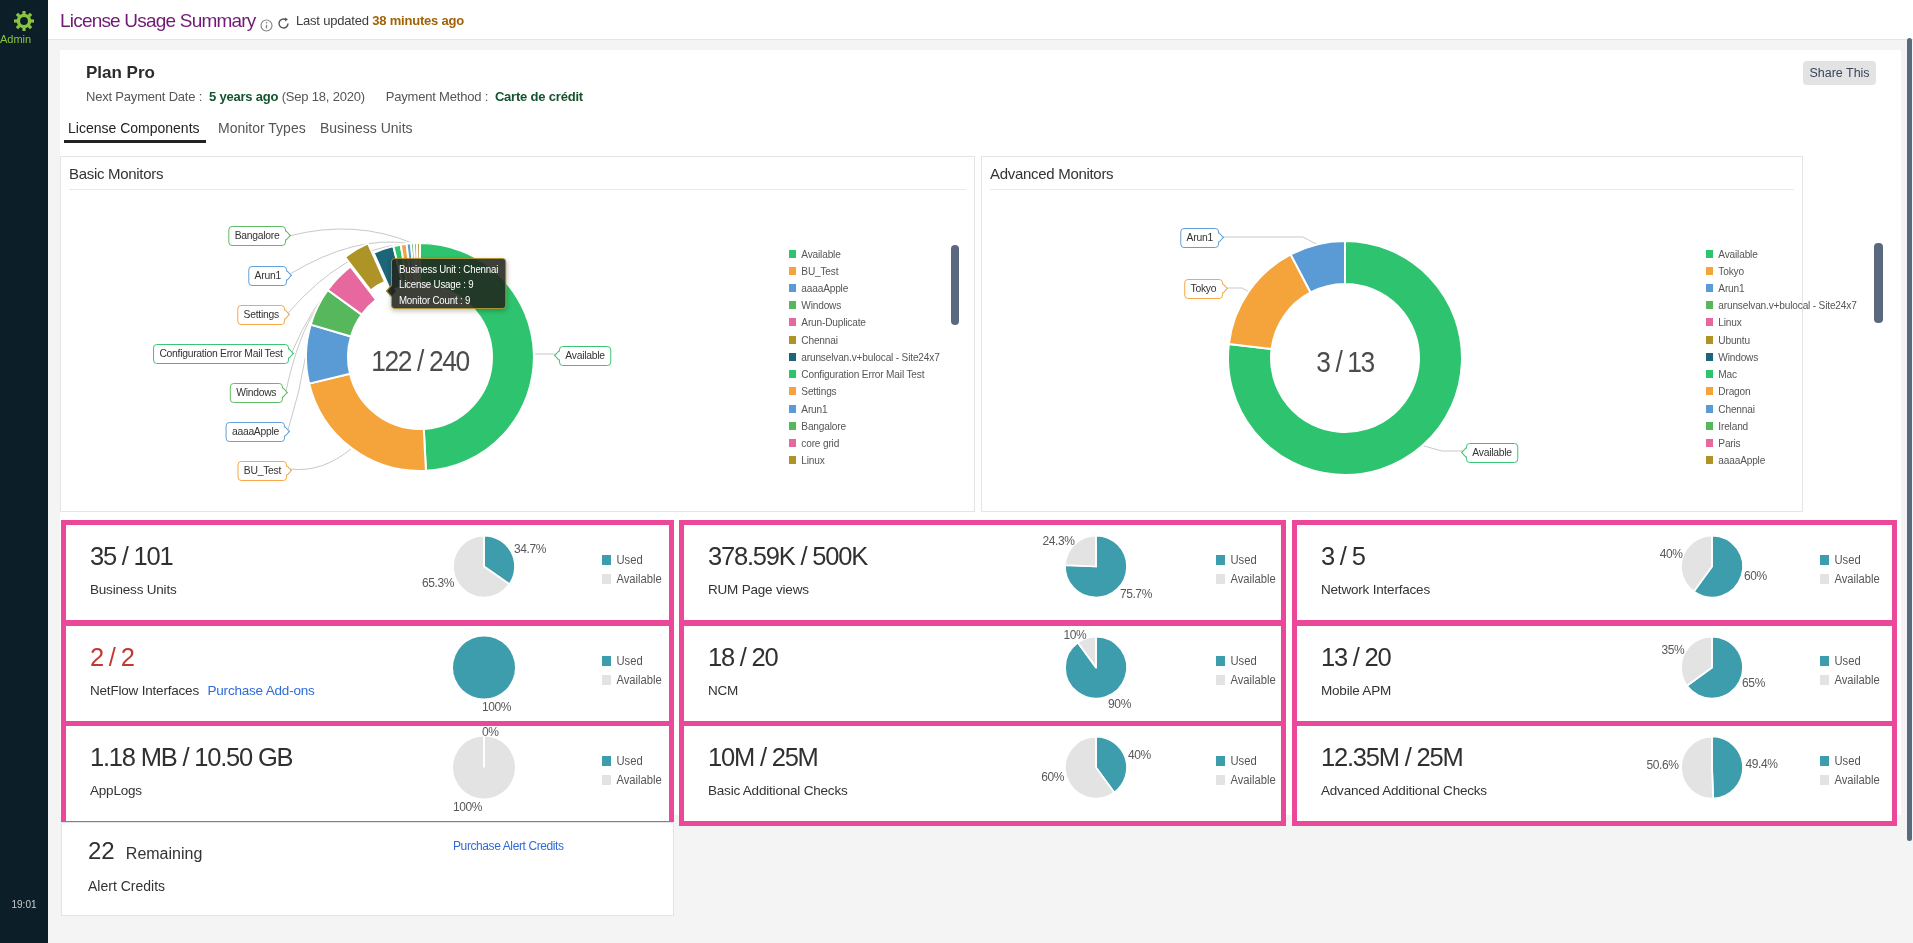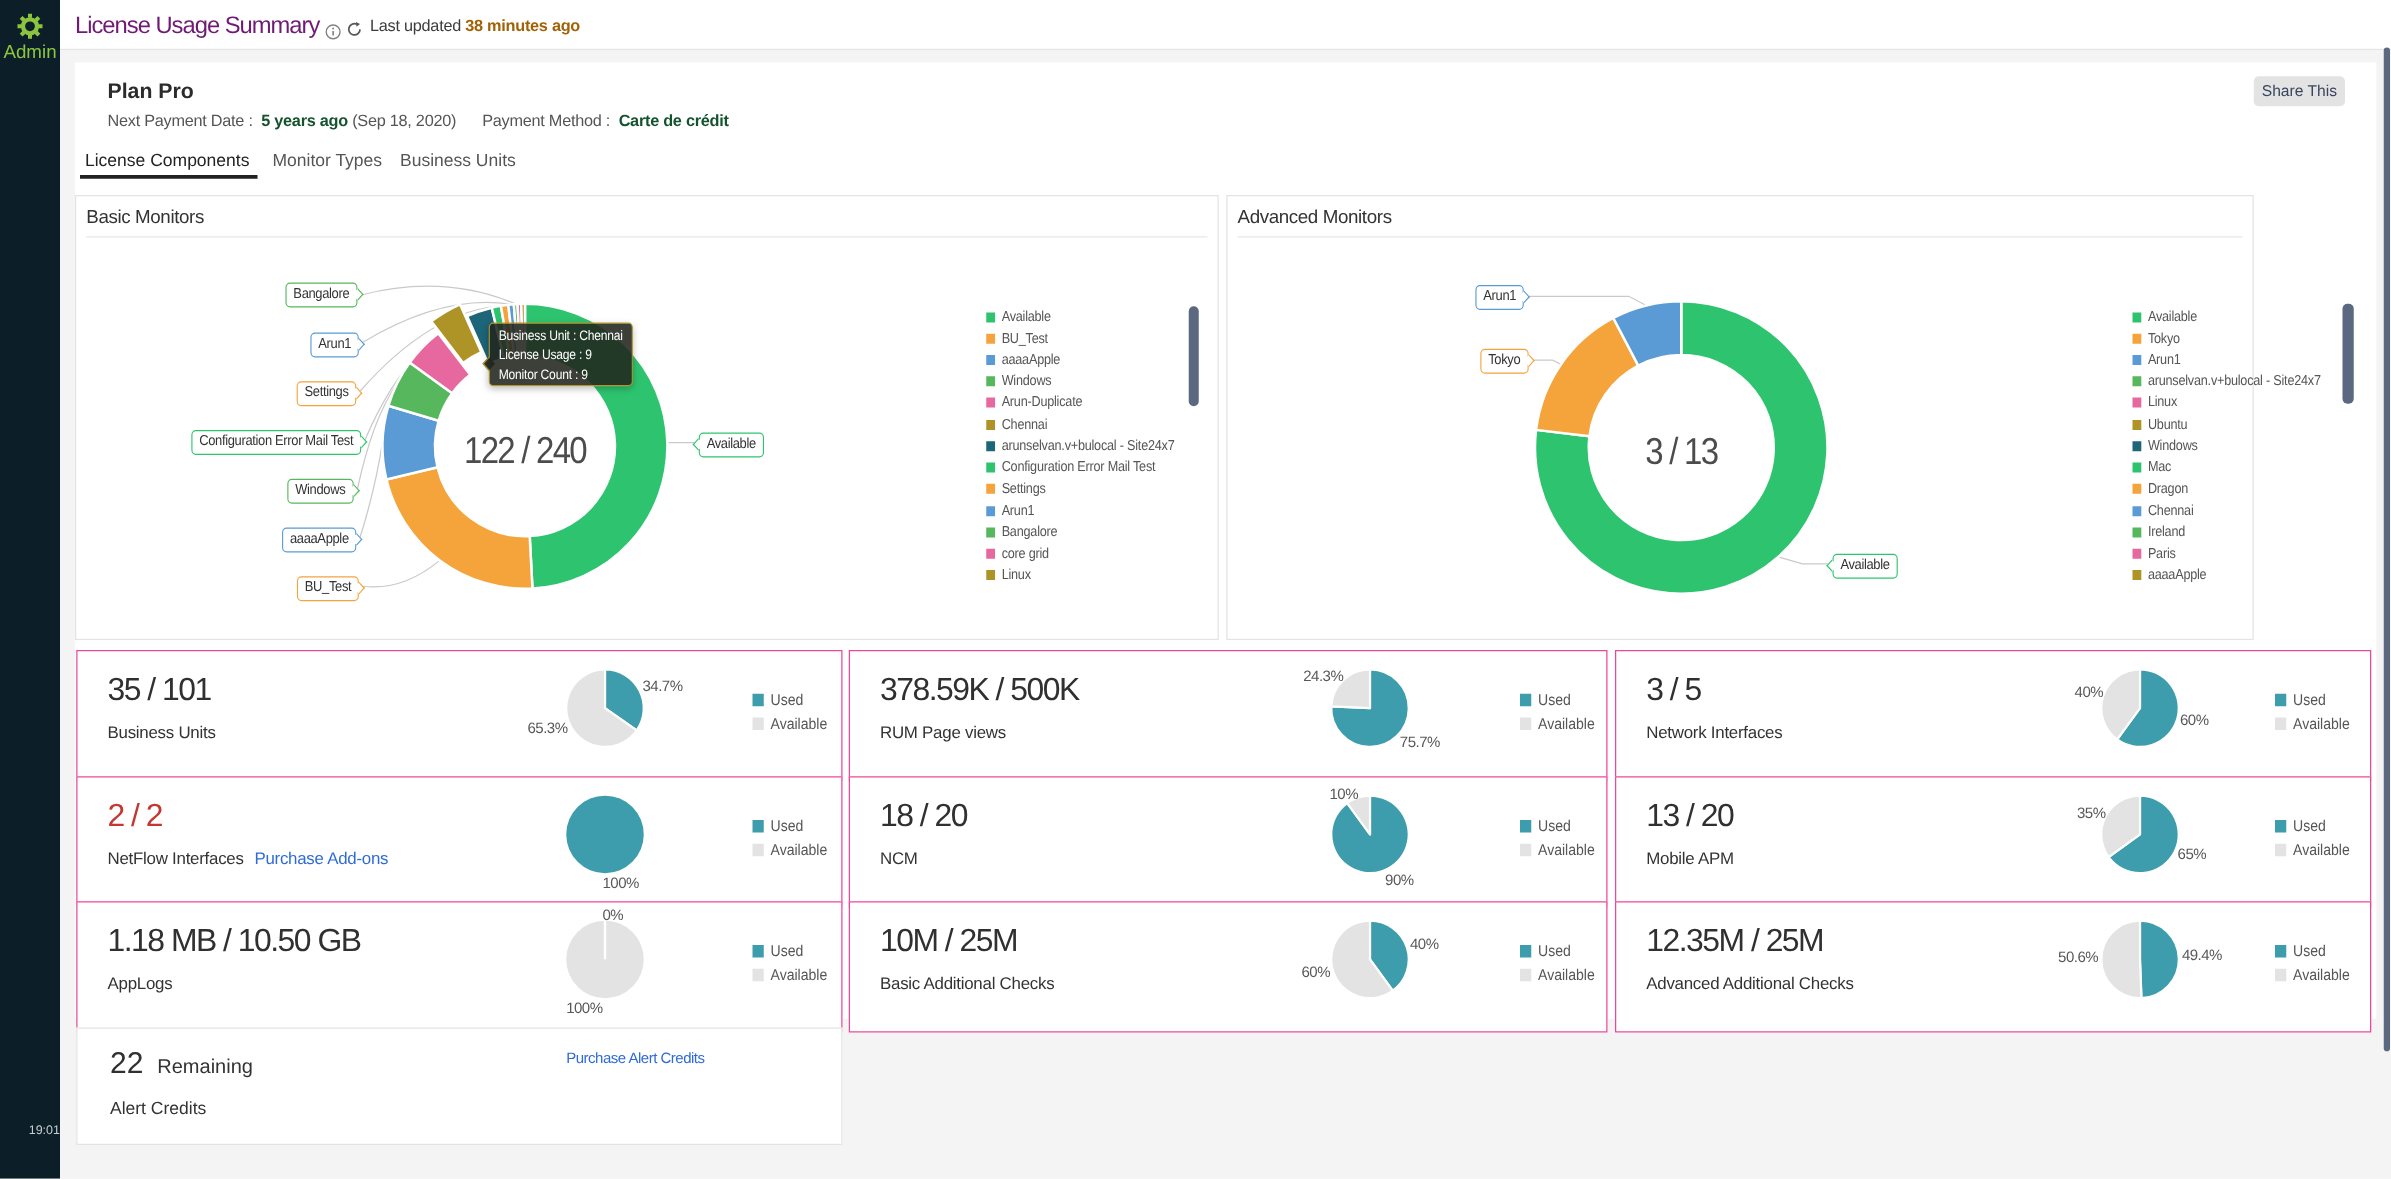--- a/index.html
+++ b/index.html
@@ -1,32 +1,32 @@
 <!DOCTYPE html>
 <html><head><meta charset="utf-8"><style>
 * { margin:0; padding:0; box-sizing:border-box; }
 body { width:1913px; height:943px; background:#f4f4f5; font-family:"Liberation Sans",sans-serif; position:relative; overflow:hidden; }
 .abs { position:absolute; }
 #sidebar { position:absolute; left:0; top:0; width:48px; height:943px; background:#0C1F29; }
-#sidebar .adm { position:absolute; top:33px; width:48px; text-align:center; font-size:15px; color:#8BC53F; }
-#sidebar .time { position:absolute; bottom:33px; width:48px; text-align:right; font-size:10px; color:#C8CCD0; }
+#sidebar .adm { position:absolute; top:33px; width:48px; text-align:left; font-size:11px; color:#8BC53F; }
+#sidebar .time { position:absolute; bottom:33px; width:48px; text-align:center; font-size:10px; color:#C8CCD0; }
 #hdr { position:absolute; left:48px; top:0; width:1865px; height:40px; background:#fff; border-bottom:1px solid #e5e5e5; }
 #title { position:absolute; left:60px; top:10px; font-size:19px; letter-spacing:-0.8px; color:#701a75; }
 #lastupd { position:absolute; left:296px; top:13px; font-size:13px; letter-spacing:-0.2px; color:#3c3c3c; }
 #panel { position:absolute; left:60px; top:50px; width:1841px; height:765px; background:#fff; }
 #planpro { position:absolute; left:86px; top:63px; font-size:17px; font-weight:bold; color:#2b2b2b; }
 #payline { position:absolute; left:86px; top:89px; font-size:13px; letter-spacing:-0.2px; color:#555; }
 #payline b { color:#14532d; }
 #sharethis { position:absolute; left:1803px; top:61px; width:73px; height:24px; background:#e3e3e3; border-radius:4px; font-size:12.5px; color:#3a455e; text-align:center; line-height:24px; }
 .tab { position:absolute; top:120px; font-size:14px; color:#555; }
 .tab.act { color:#222; }
 #tabline { position:absolute; left:64px; top:140px; width:142px; height:3px; background:#222; }
 .bigcard { position:absolute; top:156px; height:356px; background:#fff; border:1px solid #e4e4e4; }
 .bigcard h3 { position:absolute; left:8px; right:8px; top:0; height:33px; line-height:33px; padding-left:0; font-size:15px; letter-spacing:-0.3px; font-weight:normal; color:#333; border-bottom:1px solid #e8e8e8; }
-.scard { position:absolute; height:105px; background:#fff; border:1px solid #ec4899; }
+.scard { position:absolute; height:105px; background:#fff; border:5px solid #ec4899; }
 .snum { position:absolute; left:24px; top:17px; font-size:25.5px; letter-spacing:-1.2px; color:#303030; }
 .slab { position:absolute; left:24px; top:57px; font-size:13.5px; letter-spacing:-0.2px; color:#333; }
 .plink { color:#2F6BD8; margin-left:5px; }
 .ul { position:absolute; font-size:12.5px; color:#565656; white-space:nowrap; transform:scaleX(0.9); transform-origin:left top; }
 .uli { height:19px; display:flex; align-items:center; }
 .lgs2 { display:inline-block; width:10px; height:10px; margin-right:6px; }
 .lg { position:absolute; font-size:11.5px; letter-spacing:-0.2px; color:#565656; transform:scaleX(0.88); transform-origin:left top; }
 .lgi { height:17.23px; display:flex; align-items:center; white-space:nowrap; }
 .lgs { display:inline-block; width:8px; height:8px; margin-right:6px; }
 .pct { font-size:12px; letter-spacing:-0.4px; fill:#58585a; font-family:"Liberation Sans",sans-serif; }

